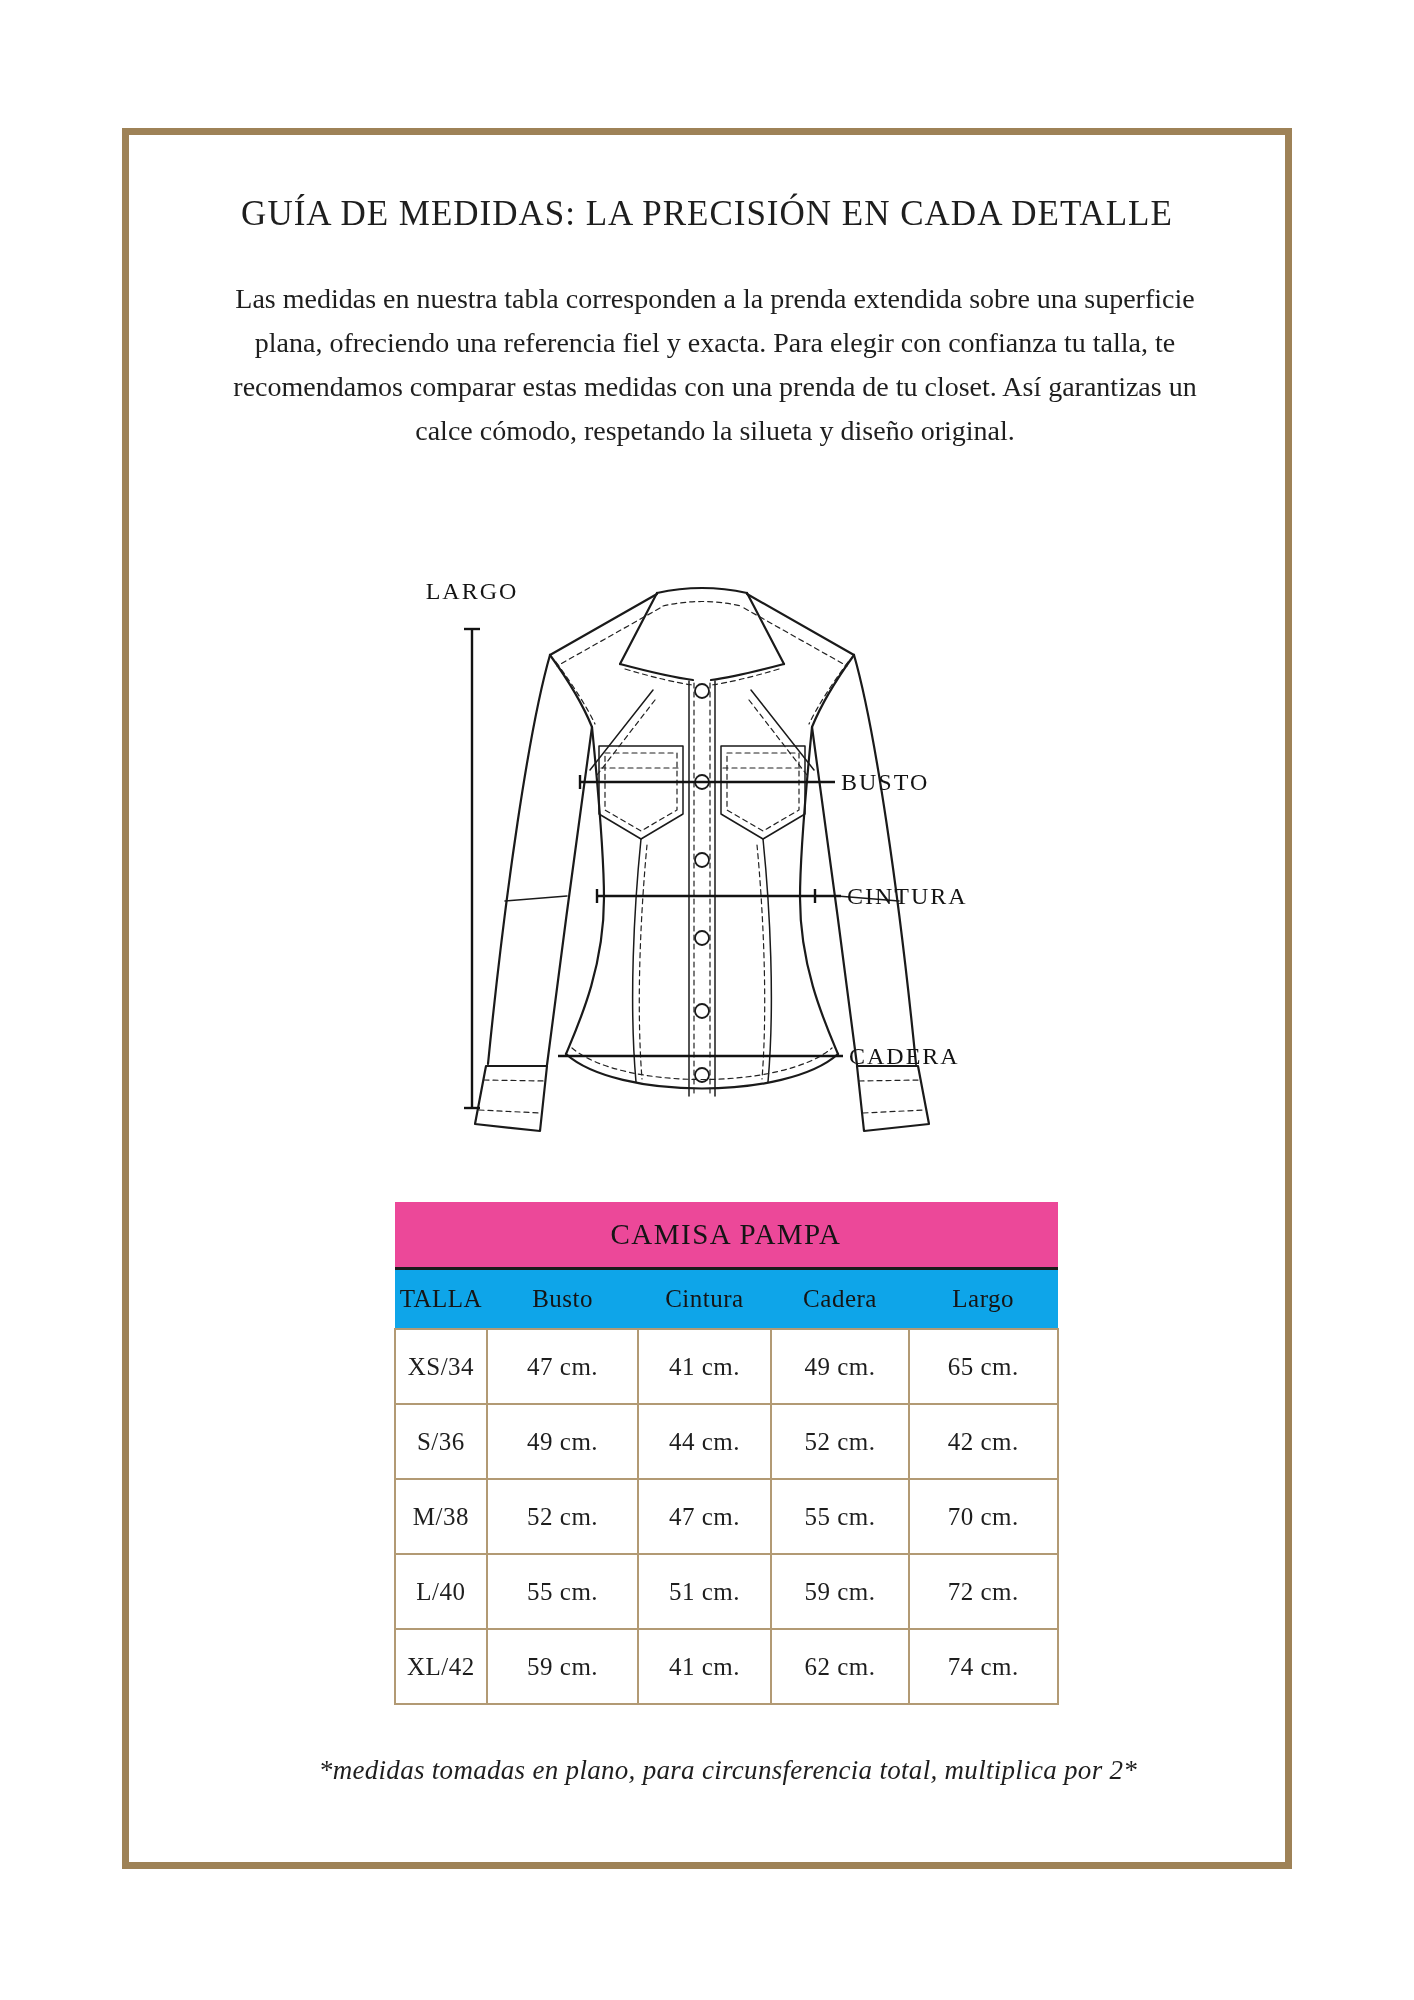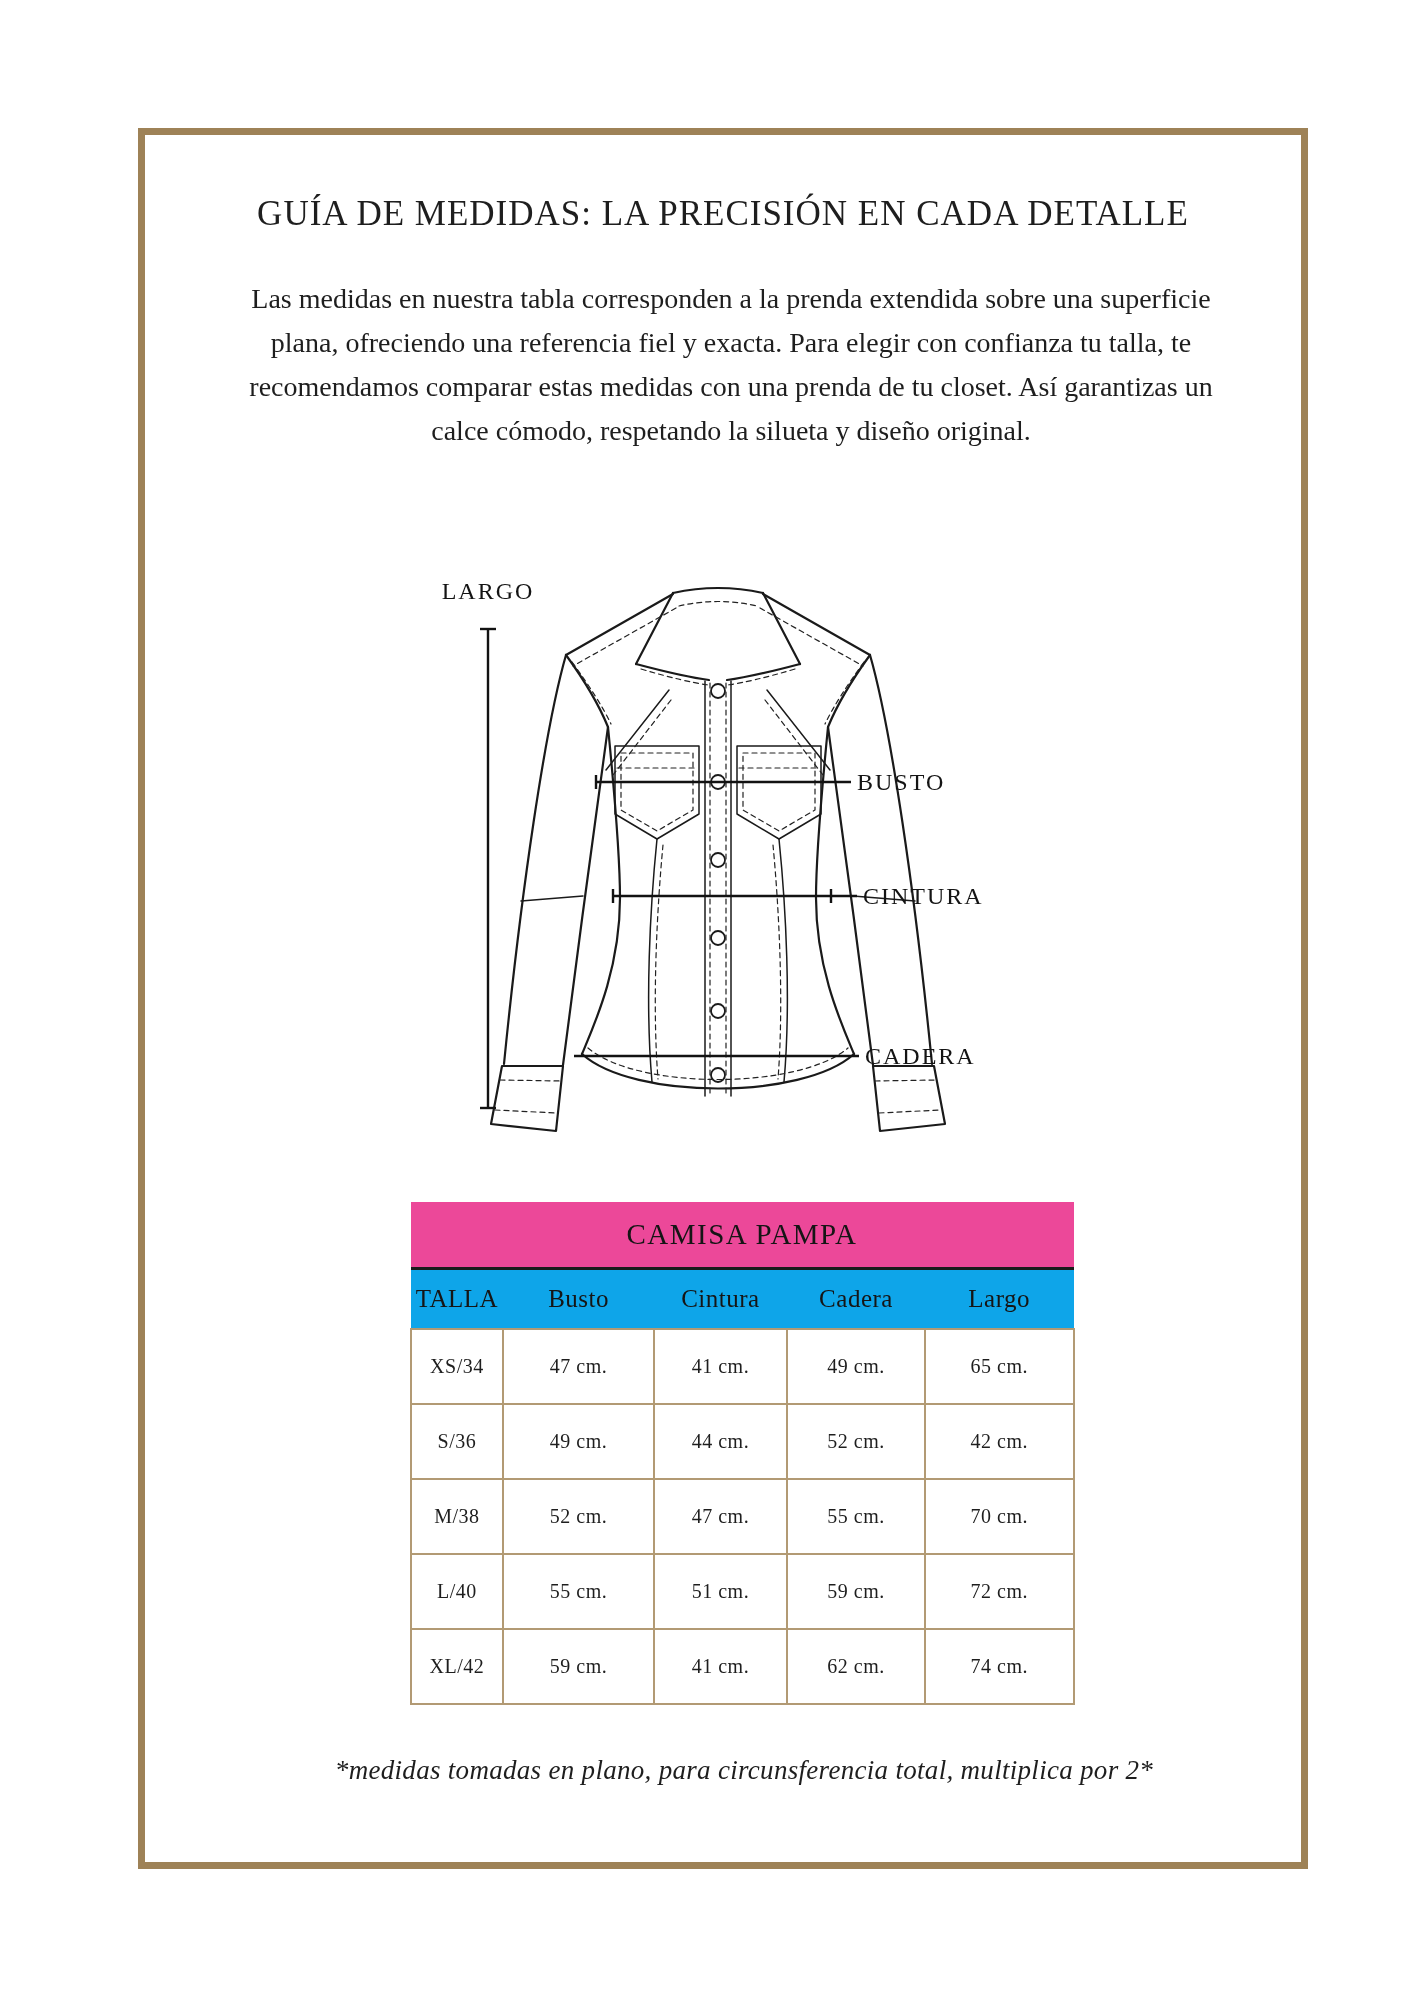--- a/index.html
+++ b/index.html
@@ -1,21 +1,21 @@
 <!DOCTYPE html>
 <html><head>
 <meta charset="utf-8">
 <style>
   html,body{margin:0;padding:0;}
   body{
     width:1414px;height:2000px;background:#ffffff;position:relative;
     font-family:"Liberation Serif", serif;color:#1e1e1e;
   }
   .frame{
-    position:absolute;left:138px;top:128px;width:1170px;height:1741px;
+    position:absolute;left:122px;top:128px;width:1170px;height:1741px;
     box-sizing:border-box;border:7px solid #9e8257;
   }
   .content{position:absolute;left:0;top:0;right:0;bottom:0;text-align:center;overflow:hidden;}
   .page-title{
     margin:58px 30px 0;font-size:35px;font-weight:normal;letter-spacing:1px;
     line-height:1.2;white-space:nowrap;
   }
   .intro{
     width:1004px;margin:42px auto 17px;font-size:28px;line-height:44px;
     transform:translateX(8px);
@@ -31,21 +31,21 @@
   }
   table.size-table th, table.size-table td{font-weight:normal;padding:0;text-align:center;vertical-align:middle;}
   .title-row th{
     background:#ec4899;height:65px;font-size:29px;letter-spacing:1.5px;
     border-bottom:3px solid #1b1b1b;color:#151515;
   }
   .cols-row th{
     background:#0ea5e9;height:58px;font-size:25px;color:#151515;letter-spacing:0.5px;
   }
   tbody td{
-    height:73px;font-size:20px;border:2px solid #b29a74;background:#ffffff;letter-spacing:0.5px;
+    height:73px;font-size:25px;border:2px solid #b29a74;background:#ffffff;letter-spacing:0.5px;
   }
   .col-talla{width:14%;} .col-busto{width:22.7%;} .col-cintura{width:20.1%;}
   .col-cadera{width:20.8%;} .col-largo{width:22.4%;}
   .footnote{
     margin:50px 0 0;font-size:27px;font-style:italic;letter-spacing:0.3px;
     transform:translateX(21px);
   }
 </style>
 </head>
 <body>

